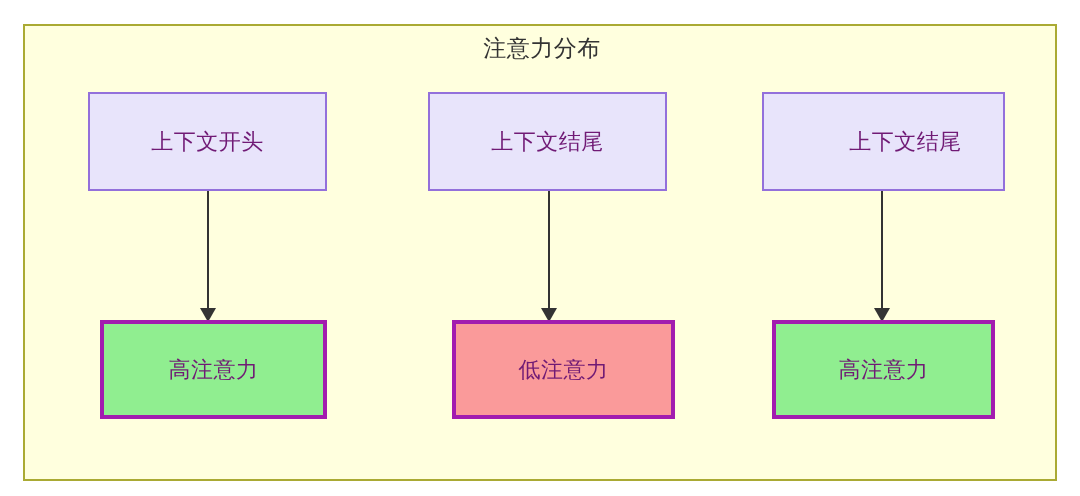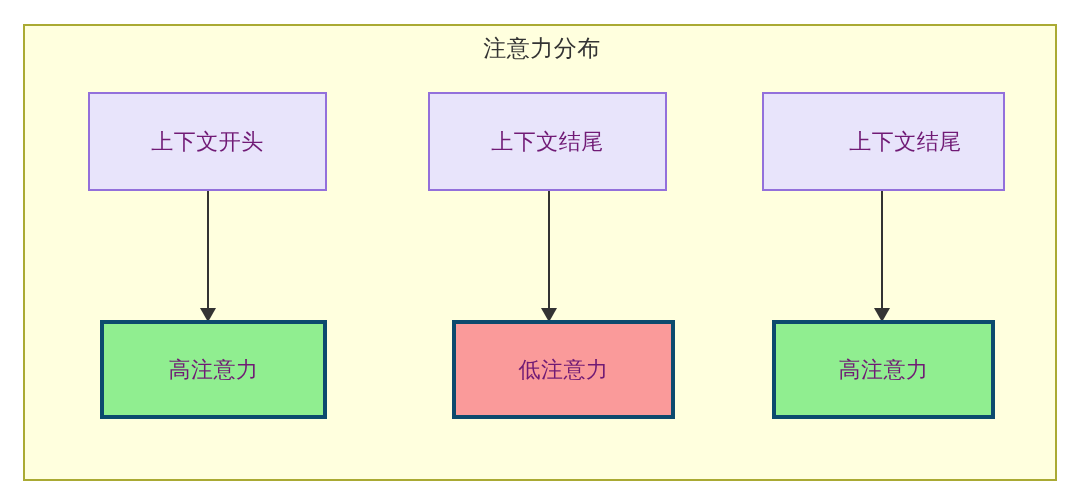--- a/index.html
+++ b/index.html
@@ -59,21 +59,21 @@
     white-space: nowrap;
     letter-spacing: 0.5px;
   }
 
   .node.source {
     background: #e8e4fb;
     border: 2px solid #9370db;
   }
 
   .node.sink {
-    border: 4px solid #0c4a6e;
+    border: 4px solid #a21caf;
   }
 
   .node.sink.high {
     background: #90ee90;
   }
 
   .node.sink.low {
     background: #fa9a9a;
   }
 

